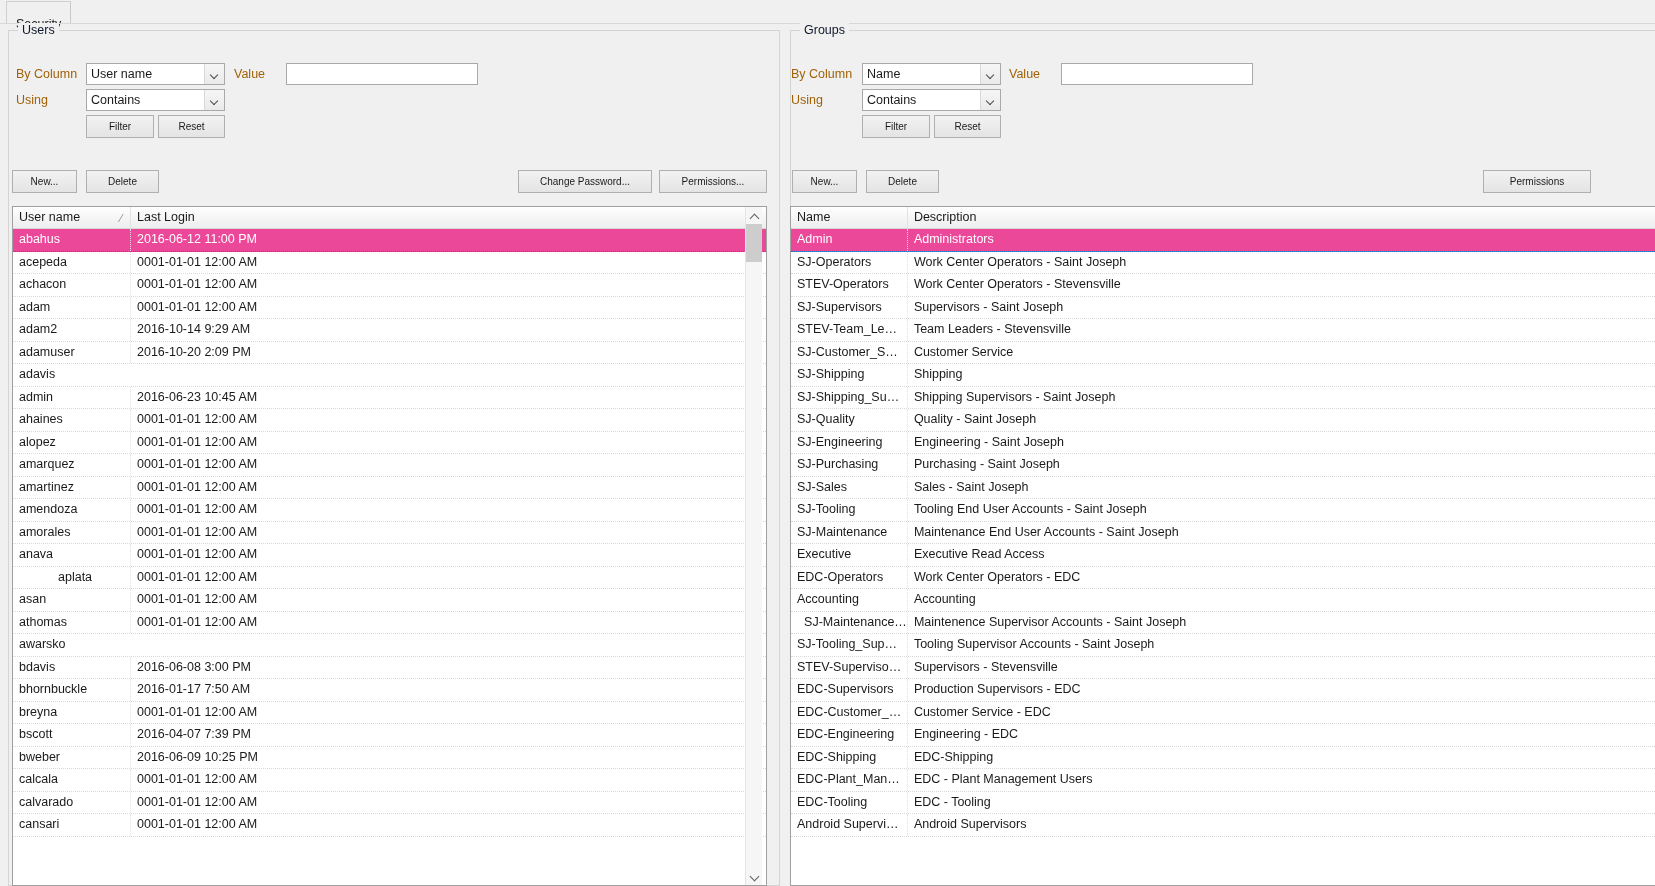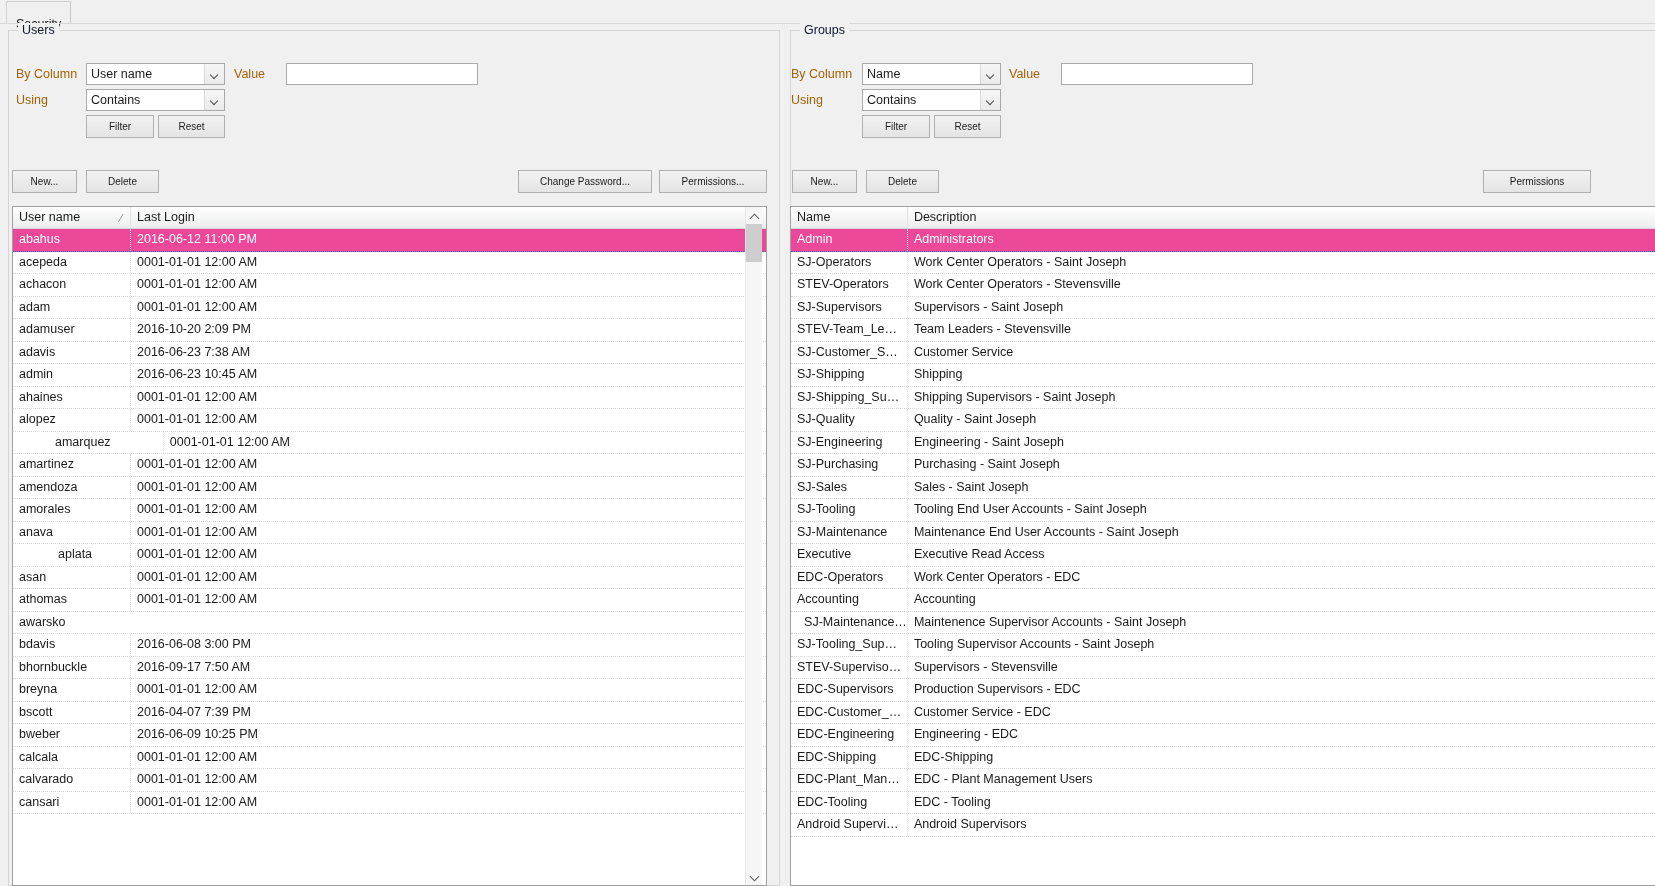--- a/index.html
+++ b/index.html
@@ -316,41 +316,44 @@
         </div>
         <div class="lv-row">
           <div class="cell" style="width: 118px;">achacon</div>
           <div class="cell" style="width: 620px;">0001-01-01 12:00 AM</div>
         </div>
         <div class="lv-row">
           <div class="cell" style="width: 118px;">adam</div>
           <div class="cell" style="width: 620px;">0001-01-01 12:00 AM</div>
         </div>
         <div class="lv-row">
+          <div class="cell" style="width: 118px;">adam2</div>
+          <div class="cell" style="width: 620px;">2016-10-14 9:29 AM</div>
+        </div>
+        <div class="lv-row">
           <div class="cell" style="width: 118px;">adamuser</div>
           <div class="cell" style="width: 620px;">2016-10-20 2:09 PM</div>
         </div>
         <div class="lv-row">
           <div class="cell" style="width: 118px;">adavis</div>
-          <div class="cell" style="width: 620px;">2016-06-23 7:38 AM</div>
         </div>
         <div class="lv-row">
           <div class="cell" style="width: 118px;">admin</div>
           <div class="cell" style="width: 620px;">2016-06-23 10:45 AM</div>
         </div>
         <div class="lv-row">
           <div class="cell" style="width: 118px;">ahaines</div>
           <div class="cell" style="width: 620px;">0001-01-01 12:00 AM</div>
         </div>
         <div class="lv-row">
           <div class="cell" style="width: 118px;">alopez</div>
           <div class="cell" style="width: 620px;">0001-01-01 12:00 AM</div>
         </div>
         <div class="lv-row">
-          <div class="cell" style="width: 118px; margin-left: 36px;">amarquez</div>
+          <div class="cell" style="width: 118px;">amarquez</div>
           <div class="cell" style="width: 620px;">0001-01-01 12:00 AM</div>
         </div>
         <div class="lv-row">
           <div class="cell" style="width: 118px;">amartinez</div>
           <div class="cell" style="width: 620px;">0001-01-01 12:00 AM</div>
         </div>
         <div class="lv-row">
           <div class="cell" style="width: 118px;">amendoza</div>
           <div class="cell" style="width: 620px;">0001-01-01 12:00 AM</div>
         </div>
@@ -376,21 +379,21 @@
         </div>
         <div class="lv-row">
           <div class="cell" style="width: 118px;">awarsko</div>
         </div>
         <div class="lv-row">
           <div class="cell" style="width: 118px;">bdavis</div>
           <div class="cell" style="width: 620px;">2016-06-08 3:00 PM</div>
         </div>
         <div class="lv-row">
           <div class="cell" style="width: 118px;">bhornbuckle</div>
-          <div class="cell" style="width: 620px;">2016-09-17 7:50 AM</div>
+          <div class="cell" style="width: 620px;">2016-01-17 7:50 AM</div>
         </div>
         <div class="lv-row">
           <div class="cell" style="width: 118px;">breyna</div>
           <div class="cell" style="width: 620px;">0001-01-01 12:00 AM</div>
         </div>
         <div class="lv-row">
           <div class="cell" style="width: 118px;">bscott</div>
           <div class="cell" style="width: 620px;">2016-04-07 7:39 PM</div>
         </div>
         <div class="lv-row">

